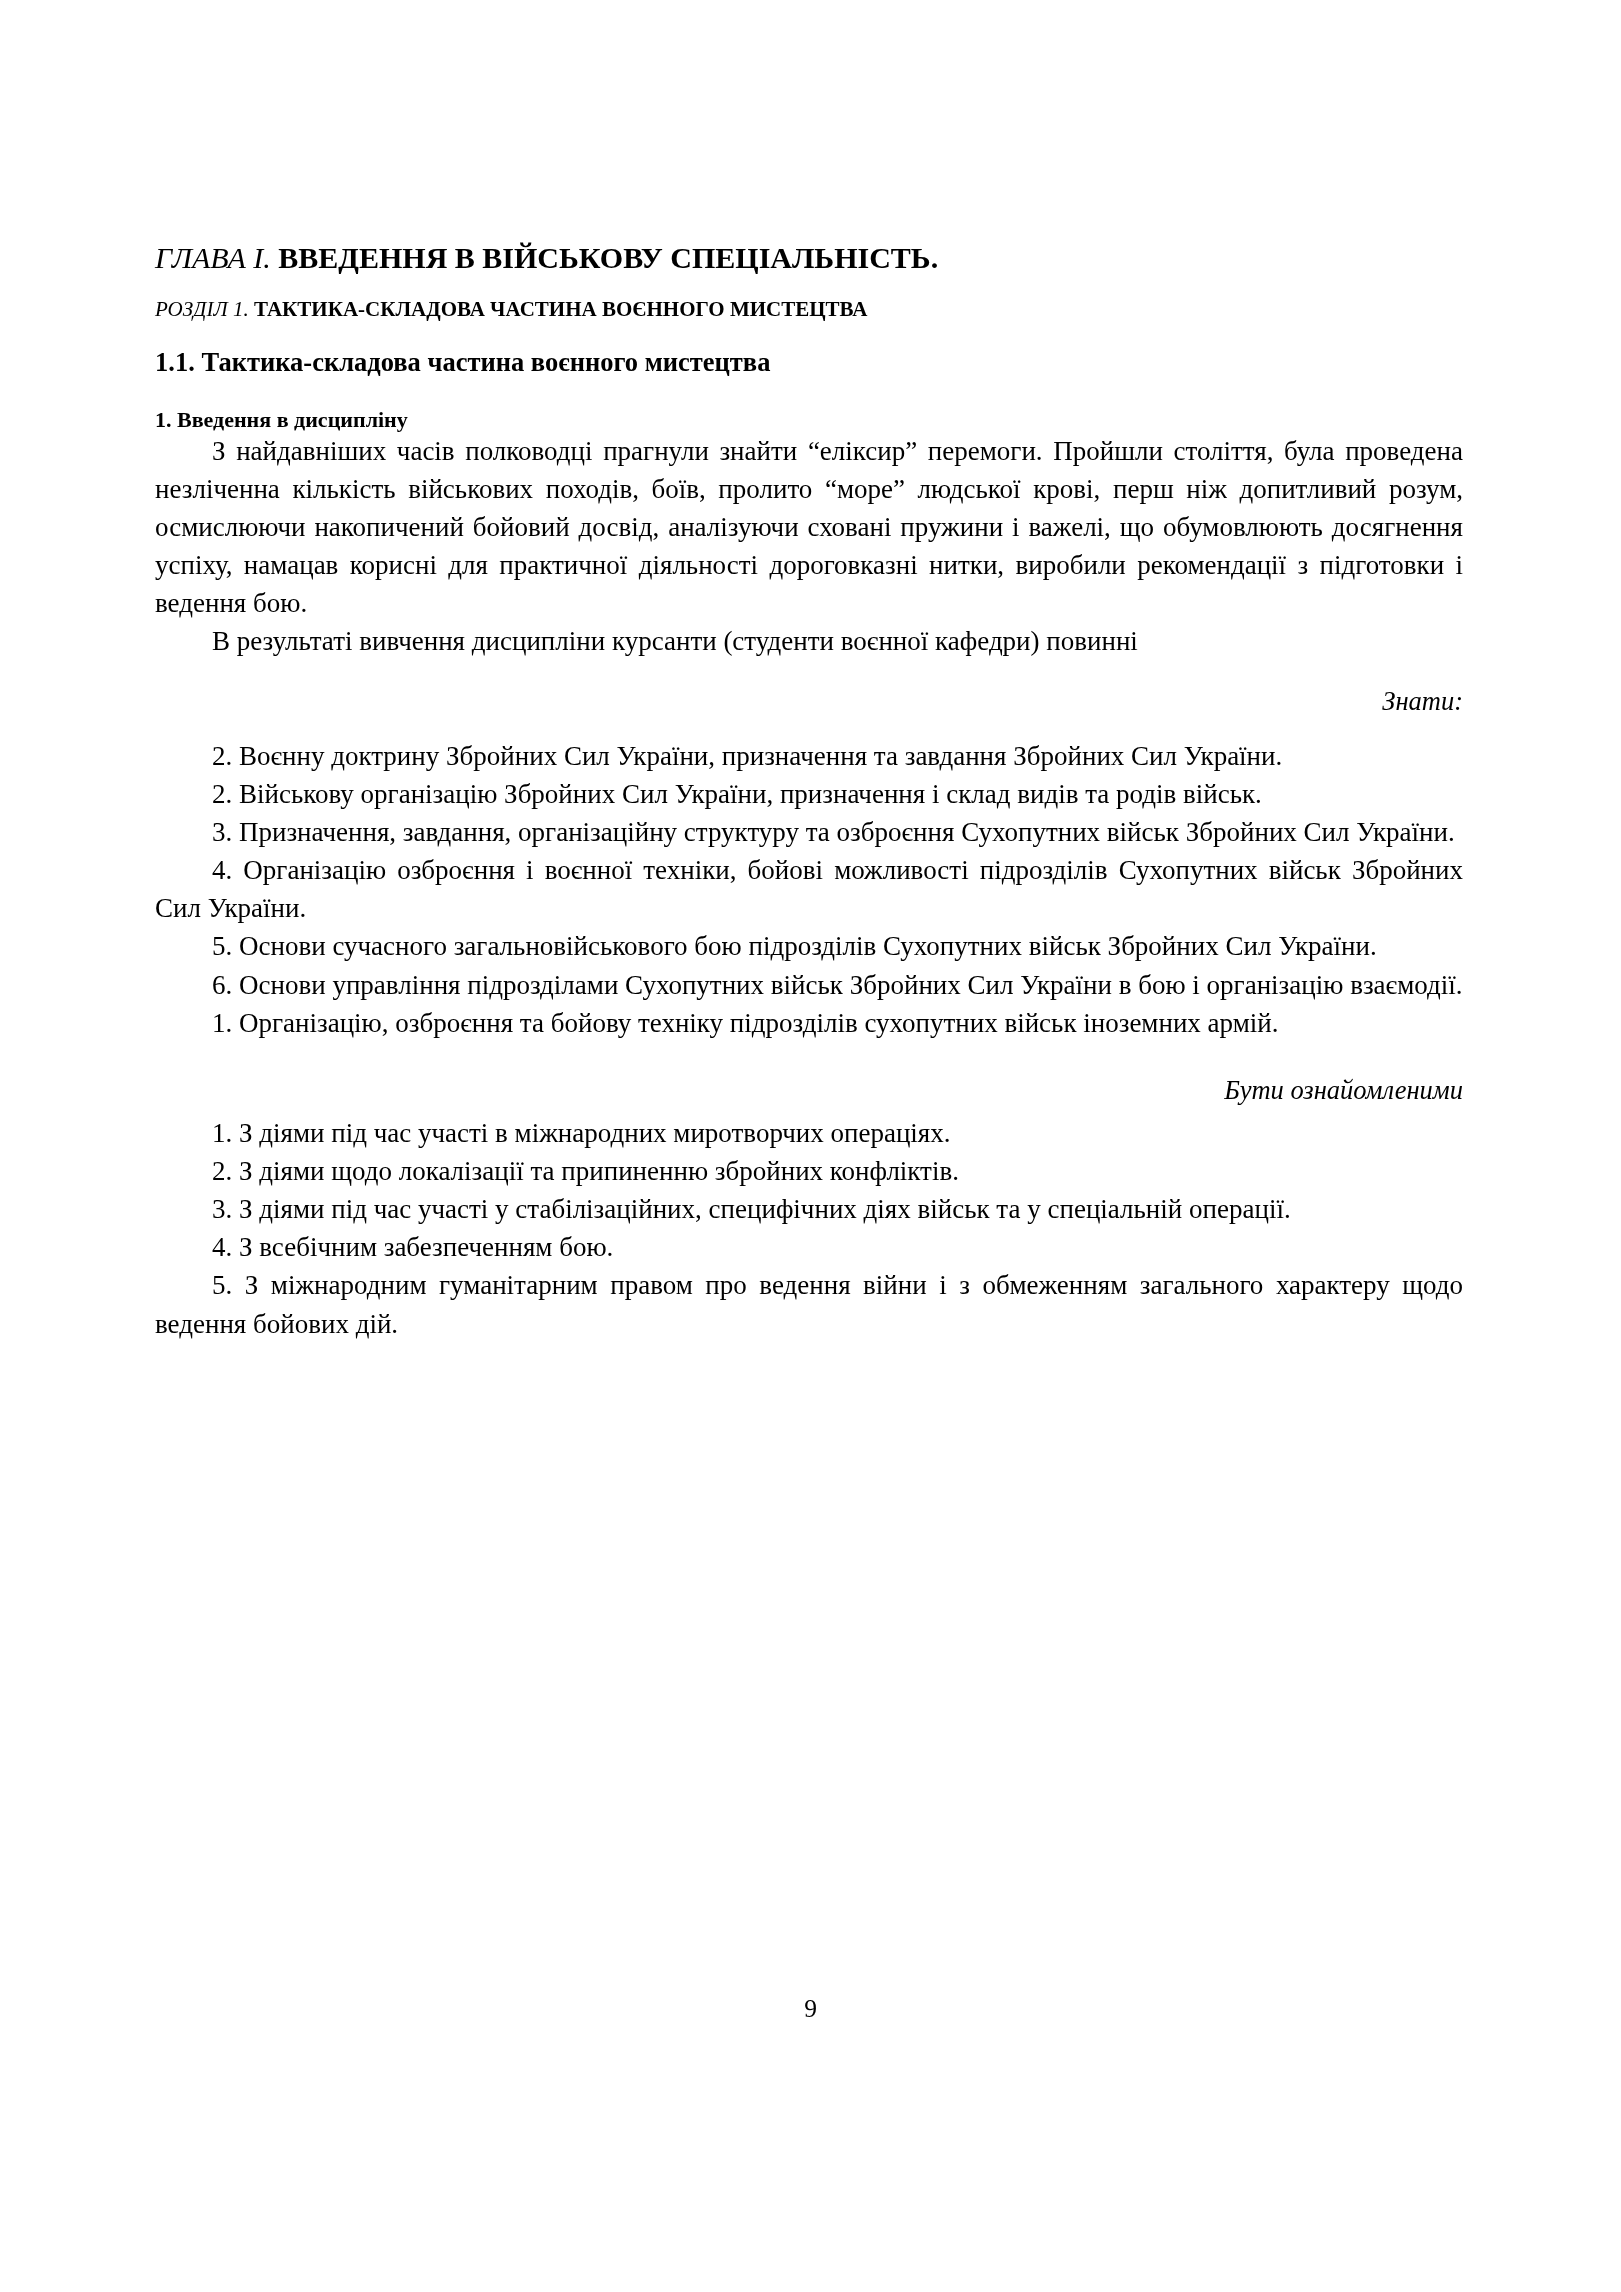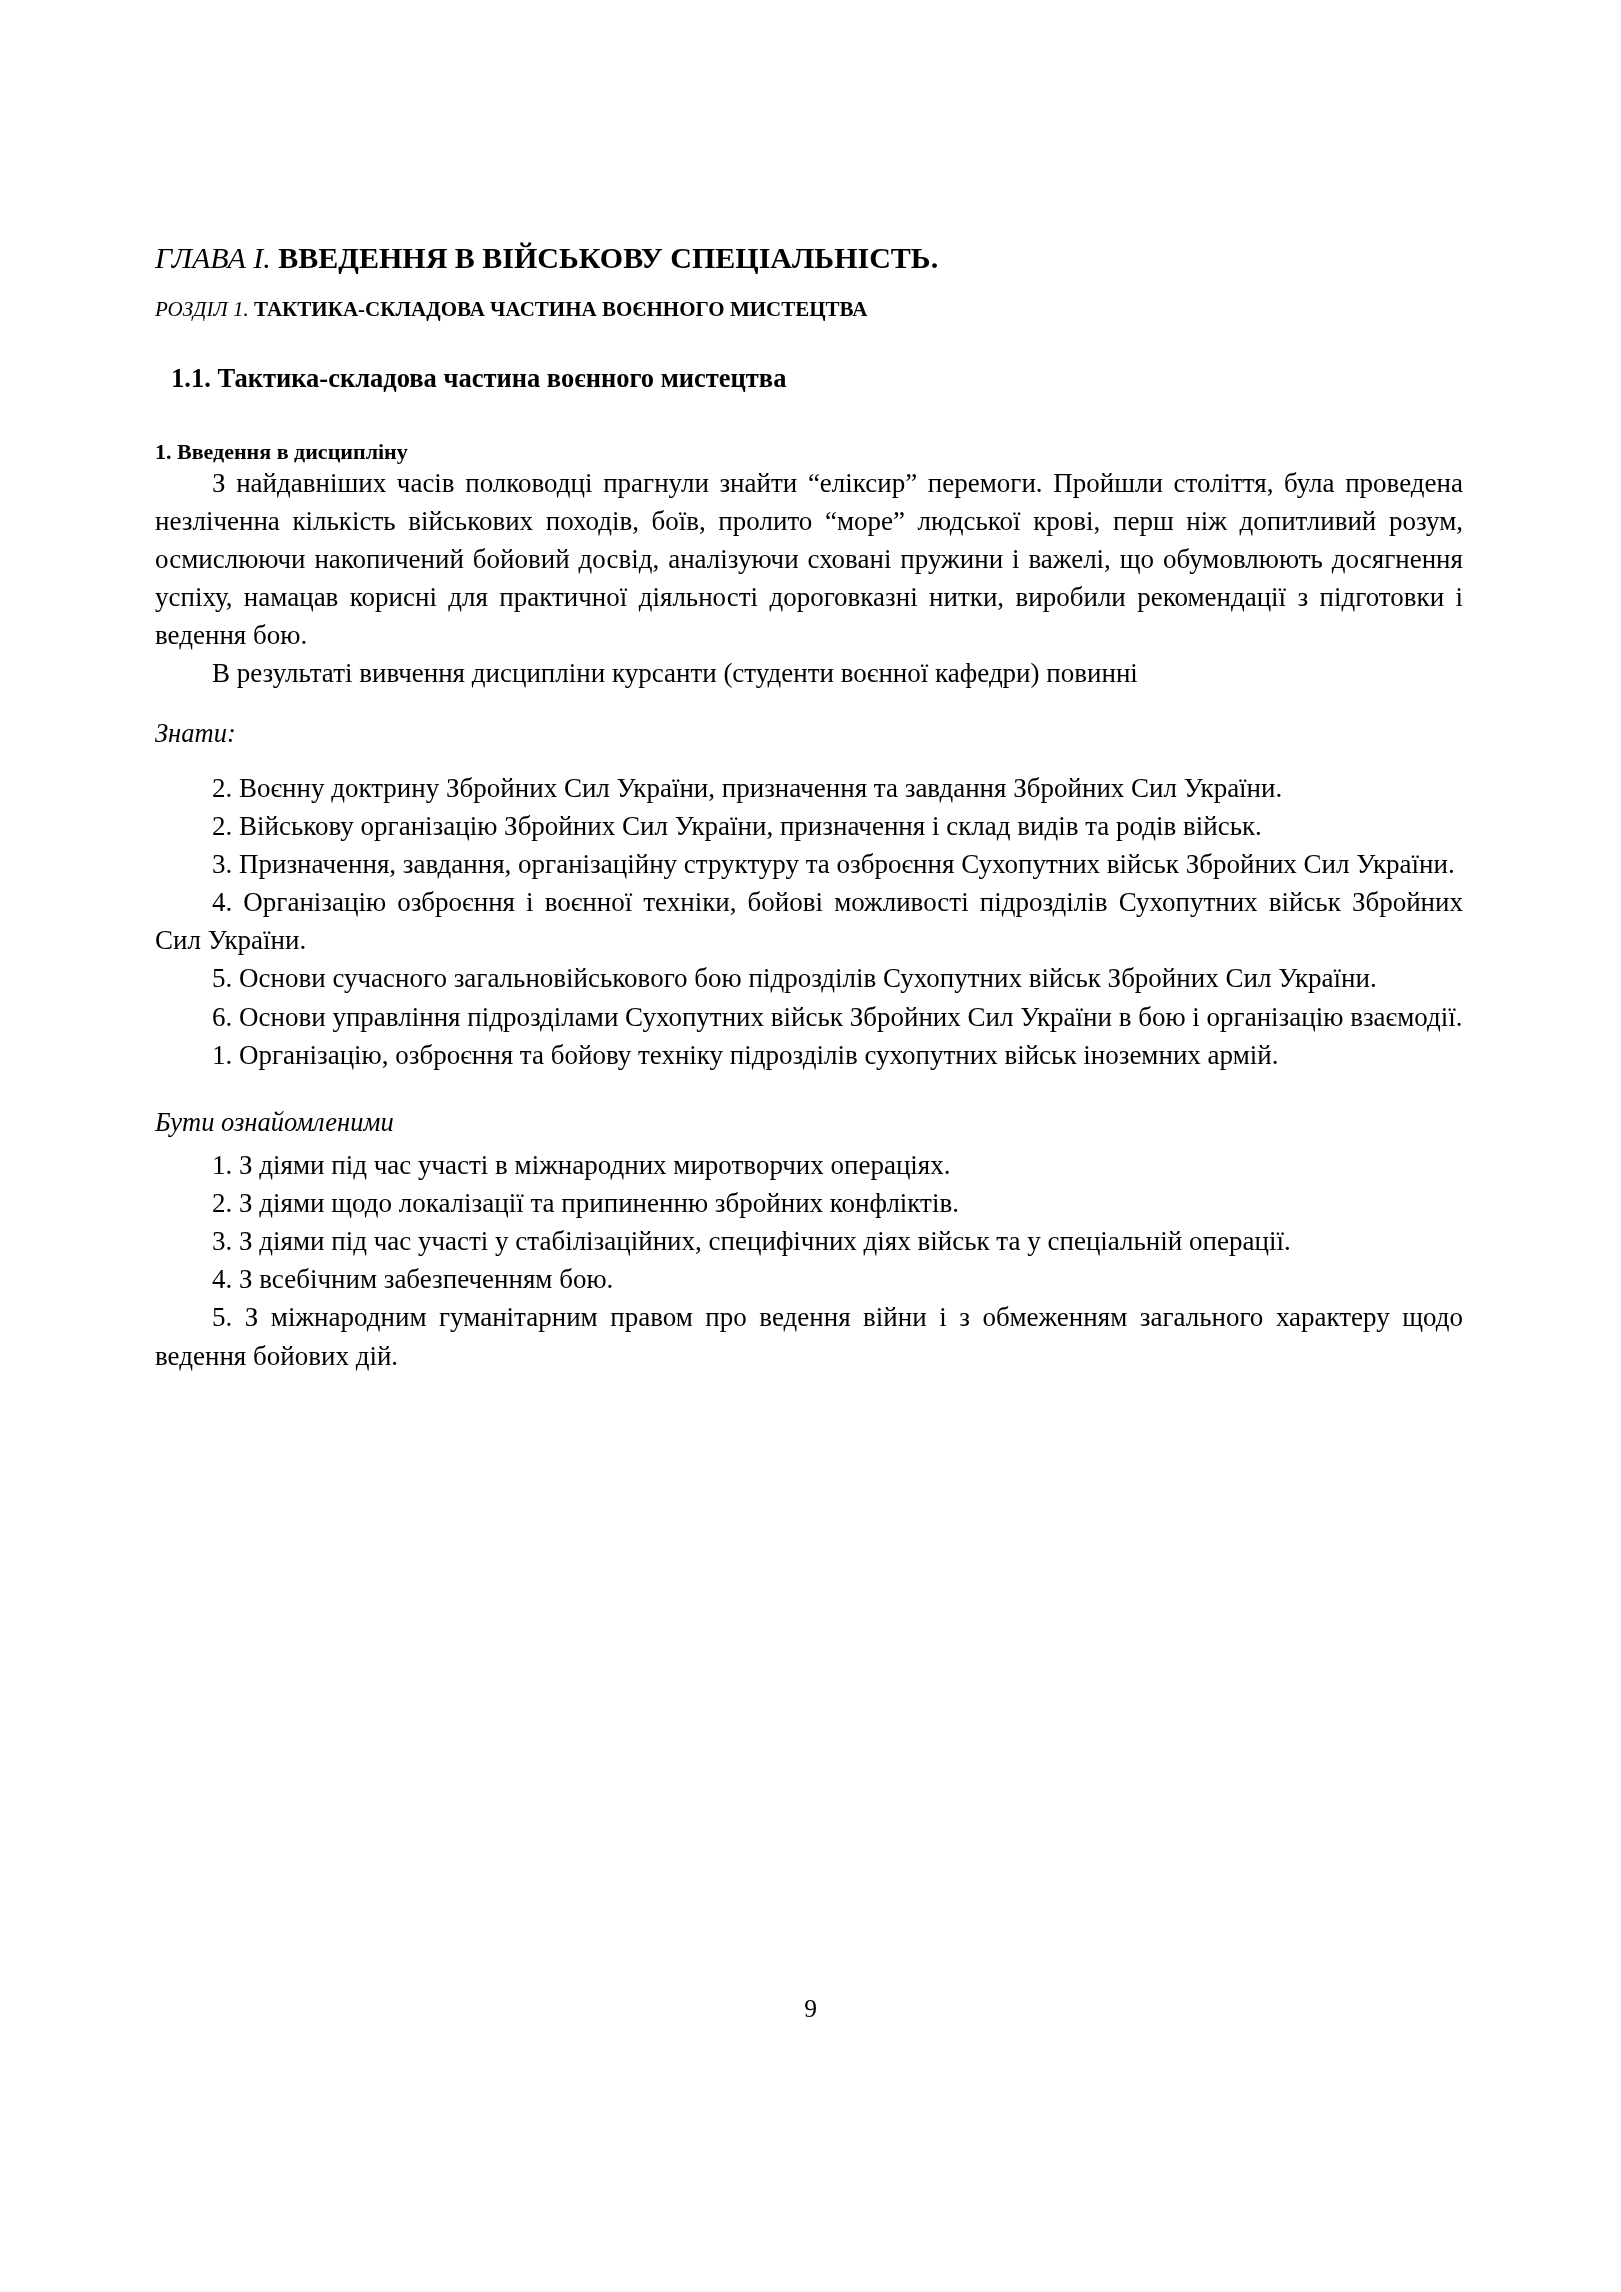--- a/index.html
+++ b/index.html
@@ -57,36 +57,36 @@
 
   .section-heading .label {
     font-style: italic;
     font-weight: normal;
   }
 
   .subsection-heading {
     font-size: 26.5px;
     font-weight: bold;
     line-height: 1.15;
-    margin: 16px;
+    margin: 0;
     padding: 0;
   }
 
   .topic-heading {
     font-size: 22px;
     font-weight: bold;
     line-height: 1.15;
     margin: 0;
     padding: 0;
   }
 
   .centered-italic {
     font-size: 26.5px;
     font-style: italic;
-    text-align: left;
+    text-align: right;
     line-height: 1.2;
     margin: 0;
     padding: 0;
   }
 
   
 
   .body-par {
     font-size: 27px;
     line-height: 1.41;

